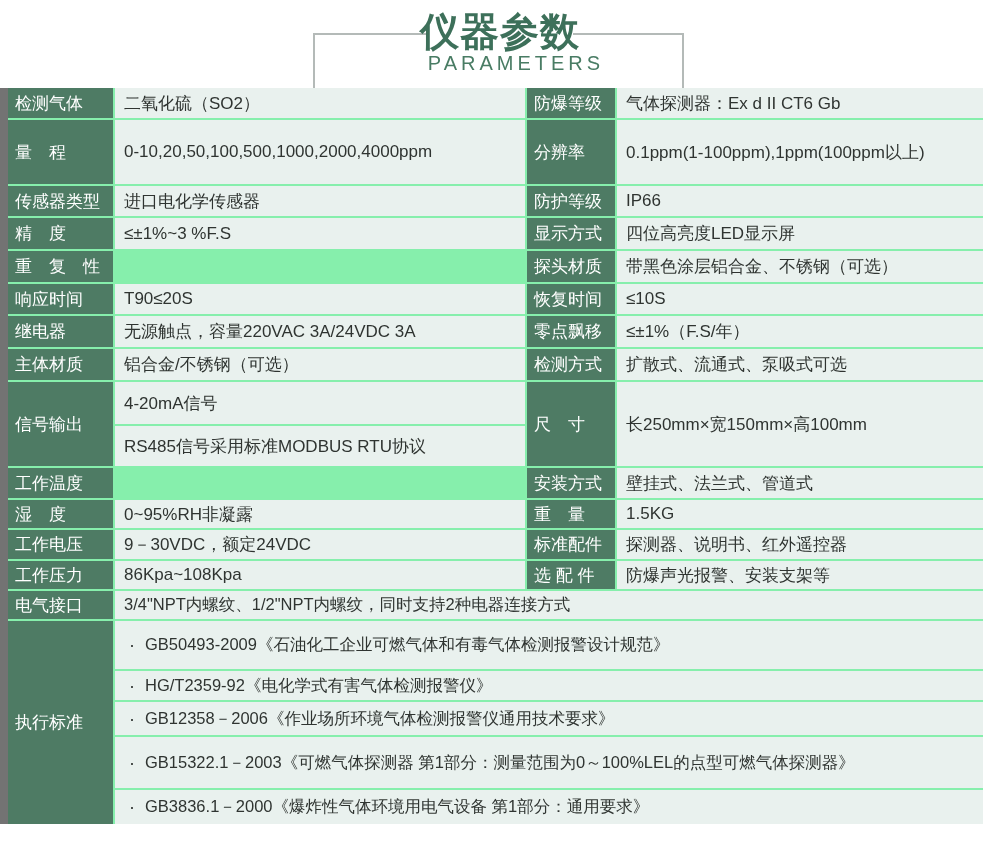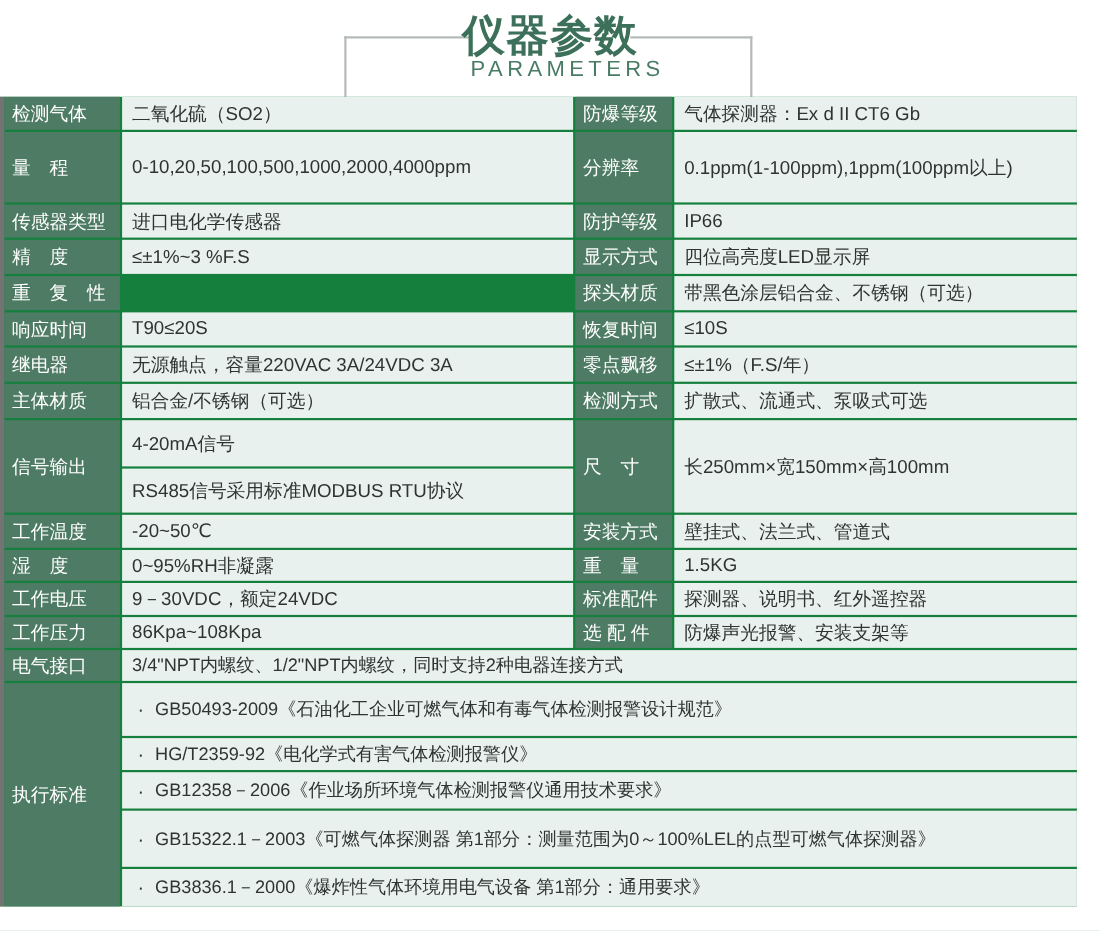--- a/index.html
+++ b/index.html
@@ -24,22 +24,22 @@
     font-size:20px; color:#497c64; letter-spacing:4px; font-weight:500;
   }
 
   
   .spec-table {
     position:absolute; top:88px; left:0;
     display:grid;
     grid-template-columns:105px 410px 88px 366px;
     grid-template-rows:30px 64px 30px 31px 31px 30px 31px 31px 42px 40px 30px 28px 29px 28px 28px 48px 29px 33px 51px 34px;
     gap:2px;
-    background:#15803d;
-    border-left:4px solid #737373;
+    background:#86efac;
+    border-left:8px solid #737373;
   }
   .lbl {
     background:#4e7b64; color:#ffffff;
     display:flex; align-items:center;
     padding-left:7px; font-size:17px; white-space:pre;
   }
   .val {
     background:#e9f1ee; color:#2f3431;
     display:flex; align-items:center;
     padding-left:9px; font-size:17px;
@@ -102,21 +102,20 @@
     <div class="lbl" style="grid-area:8/3">检测方式</div>
     <div class="val" style="grid-area:8/4">扩散式、流通式、泵吸式可选</div>
 
     <div class="lbl" style="grid-row:9 / span 2; grid-column:1">信号输出</div>
     <div class="val" style="grid-area:9/2">4-20mA信号</div>
     <div class="val" style="grid-area:10/2">RS485信号采用标准MODBUS RTU协议</div>
     <div class="lbl" style="grid-row:9 / span 2; grid-column:3">尺　寸</div>
     <div class="val" style="grid-row:9 / span 2; grid-column:4">长250mm×宽150mm×高100mm</div>
 
     <div class="lbl" style="grid-area:11/1">工作温度</div>
-    <div class="val" style="grid-area:11/2">-20~50℃</div>
     <div class="lbl" style="grid-area:11/3">安装方式</div>
     <div class="val" style="grid-area:11/4">壁挂式、法兰式、管道式</div>
 
     <div class="lbl" style="grid-area:12/1">湿　度</div>
     <div class="val" style="grid-area:12/2">0~95%RH非凝露</div>
     <div class="lbl" style="grid-area:12/3">重　量</div>
     <div class="val" style="grid-area:12/4">1.5KG</div>
 
     <div class="lbl" style="grid-area:13/1">工作电压</div>
     <div class="val" style="grid-area:13/2">9－30VDC，额定24VDC</div>

